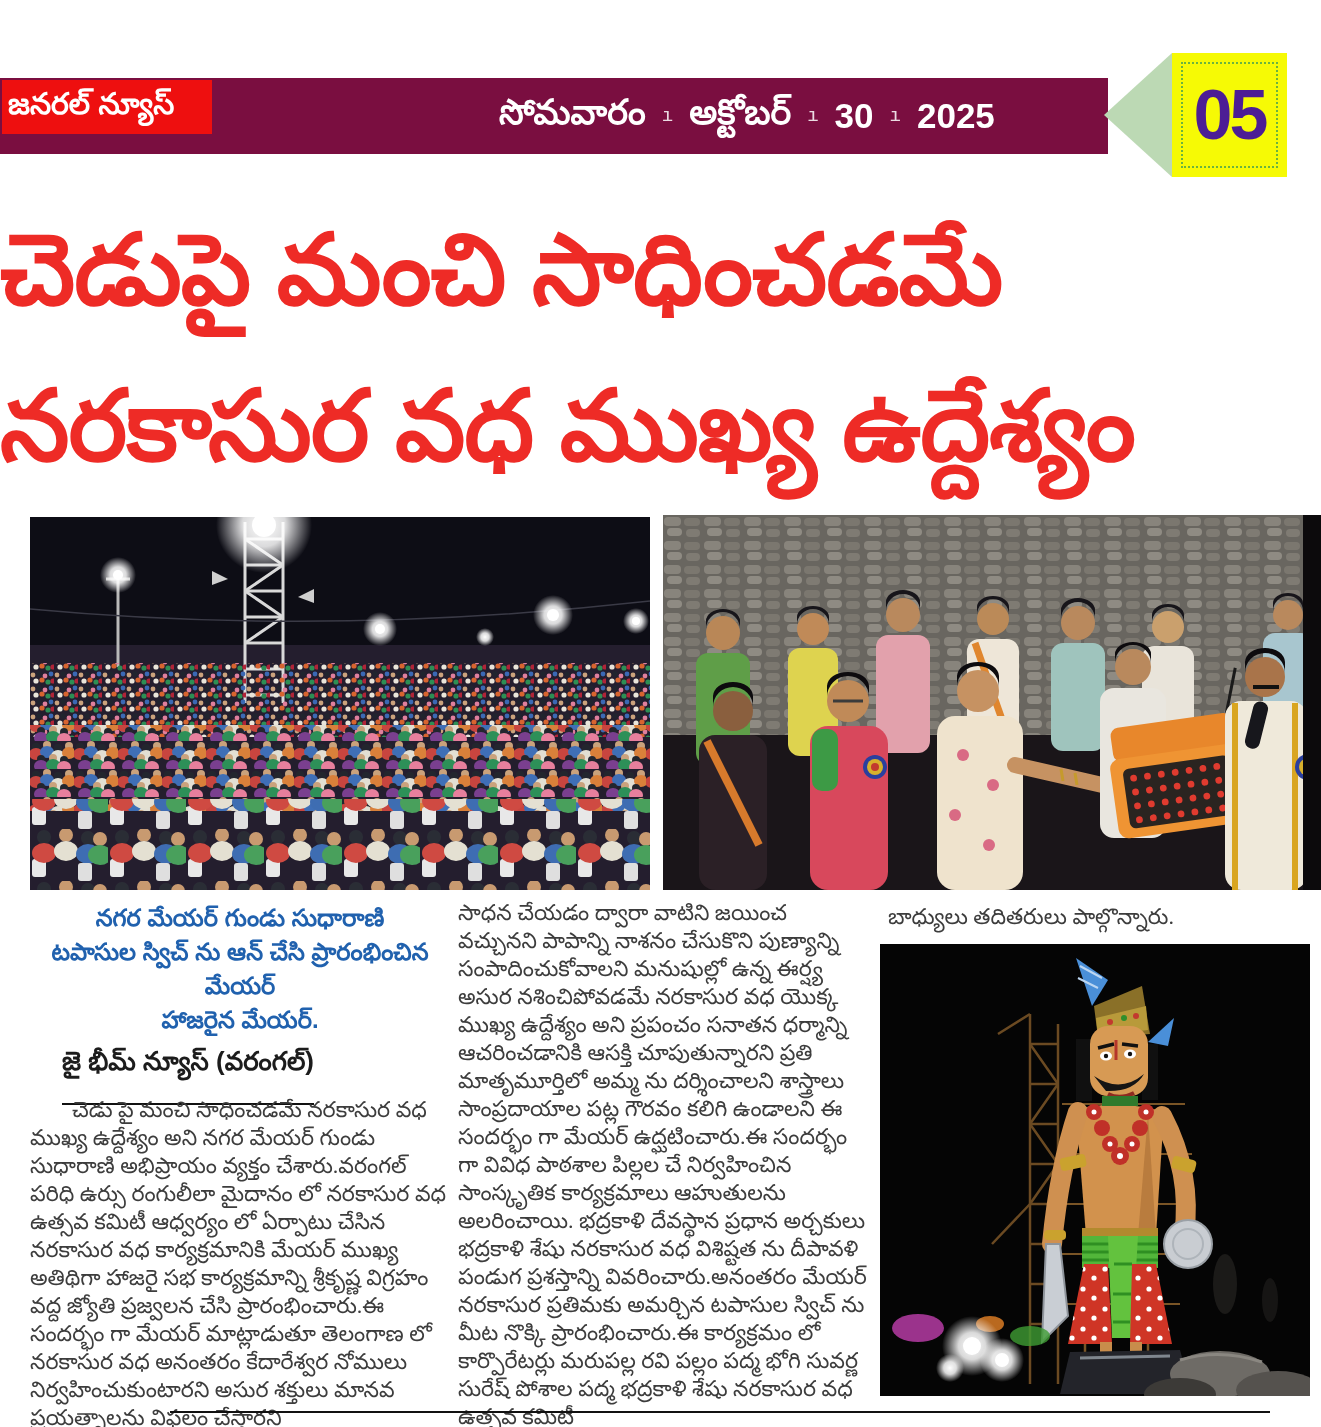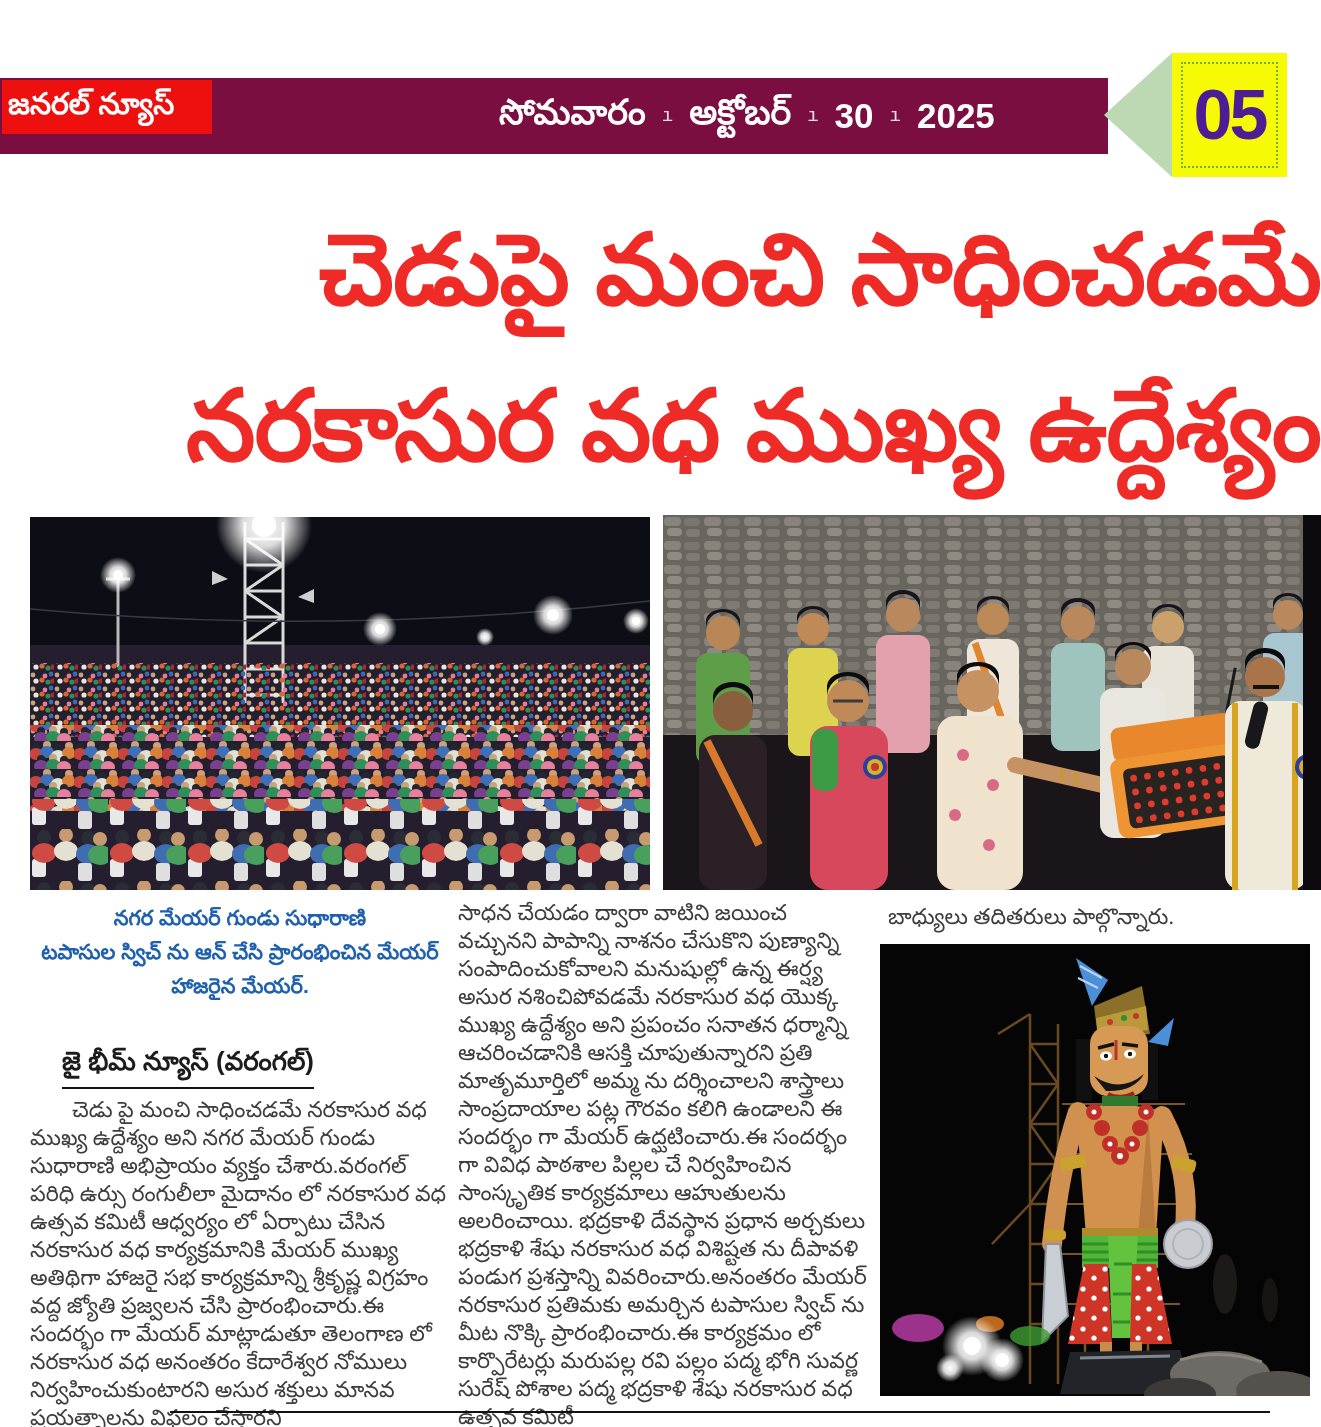--- a/index.html
+++ b/index.html
@@ -17,35 +17,35 @@
                    padding-left:8px; box-shadow:0 0 0 2px #7a0e40 inset; }
   .corner-fold { position:absolute; left:1104px; top:53px; width:0; height:0;
                  border-top:62px solid transparent; border-bottom:62px solid transparent;
                  border-right:68px solid #bcd9b4; }
   .page-num { position:absolute; left:1172px; top:53px; width:115px; height:124px; background:#f6fa05;
               display:flex; align-items:center; justify-content:center; }
   .page-num .inner-border { position:absolute; inset:9px; border:2px dotted #6ab33f; }
   .page-num .num { color:#4c1d95; font-size:70px; font-weight:bold; letter-spacing:-3px; }
 
   
-  .headline { position:absolute; left:0; top:192px; width:1321px; text-align:right;
+  .headline { position:absolute; left:0; top:192px; width:1321px; text-align:left;
               color:#ee2b26; font-weight:bold; font-size:99px; line-height:156px; letter-spacing:-1px; }
 
   
   .photo { position:absolute; overflow:hidden; background:#000; }
   #photo-crowd    { left:30px;  top:517px; width:620px; height:373px; }
   #photo-handover { left:663px; top:515px; width:658px; height:375px; }
   #photo-effigy   { left:880px; top:944px; width:430px; height:452px; }
   .photo svg { display:block; width:100%; height:100%; }
 
   
   .caption { position:absolute; left:28px; top:901px; width:424px; text-align:center;
-             color:#2061ae; font-size:21px; line-height:34px; font-weight:bold; }
+             color:#2061ae; font-size:24px; line-height:34px; font-weight:bold; }
   .byline { position:absolute; left:62px; top:1046px; color:#1c1c1c; font-size:26px; font-weight:bold;
-            padding-bottom:4px; border-bottom:2px solid #111; }
+            padding-bottom:20px; border-bottom:2px solid #111; }
   .bodytext { position:absolute; color:#3d3d3d; font-size:22px; line-height:28px;
               font-family:"Liberation Serif", serif; }
   #col1 { left:30px;  top:1096px; width:424px; text-indent:42px; }
   #col2 { left:458px; top:899px;  width:412px; }
   #col3 { left:880px; top:903px;  width:430px;margin-left:8px; }
   .bottom-rule { position:absolute; left:170px; top:1411px; width:1100px; height:2px; background:#111; }
 </style>
 </head>
 <body>
 

